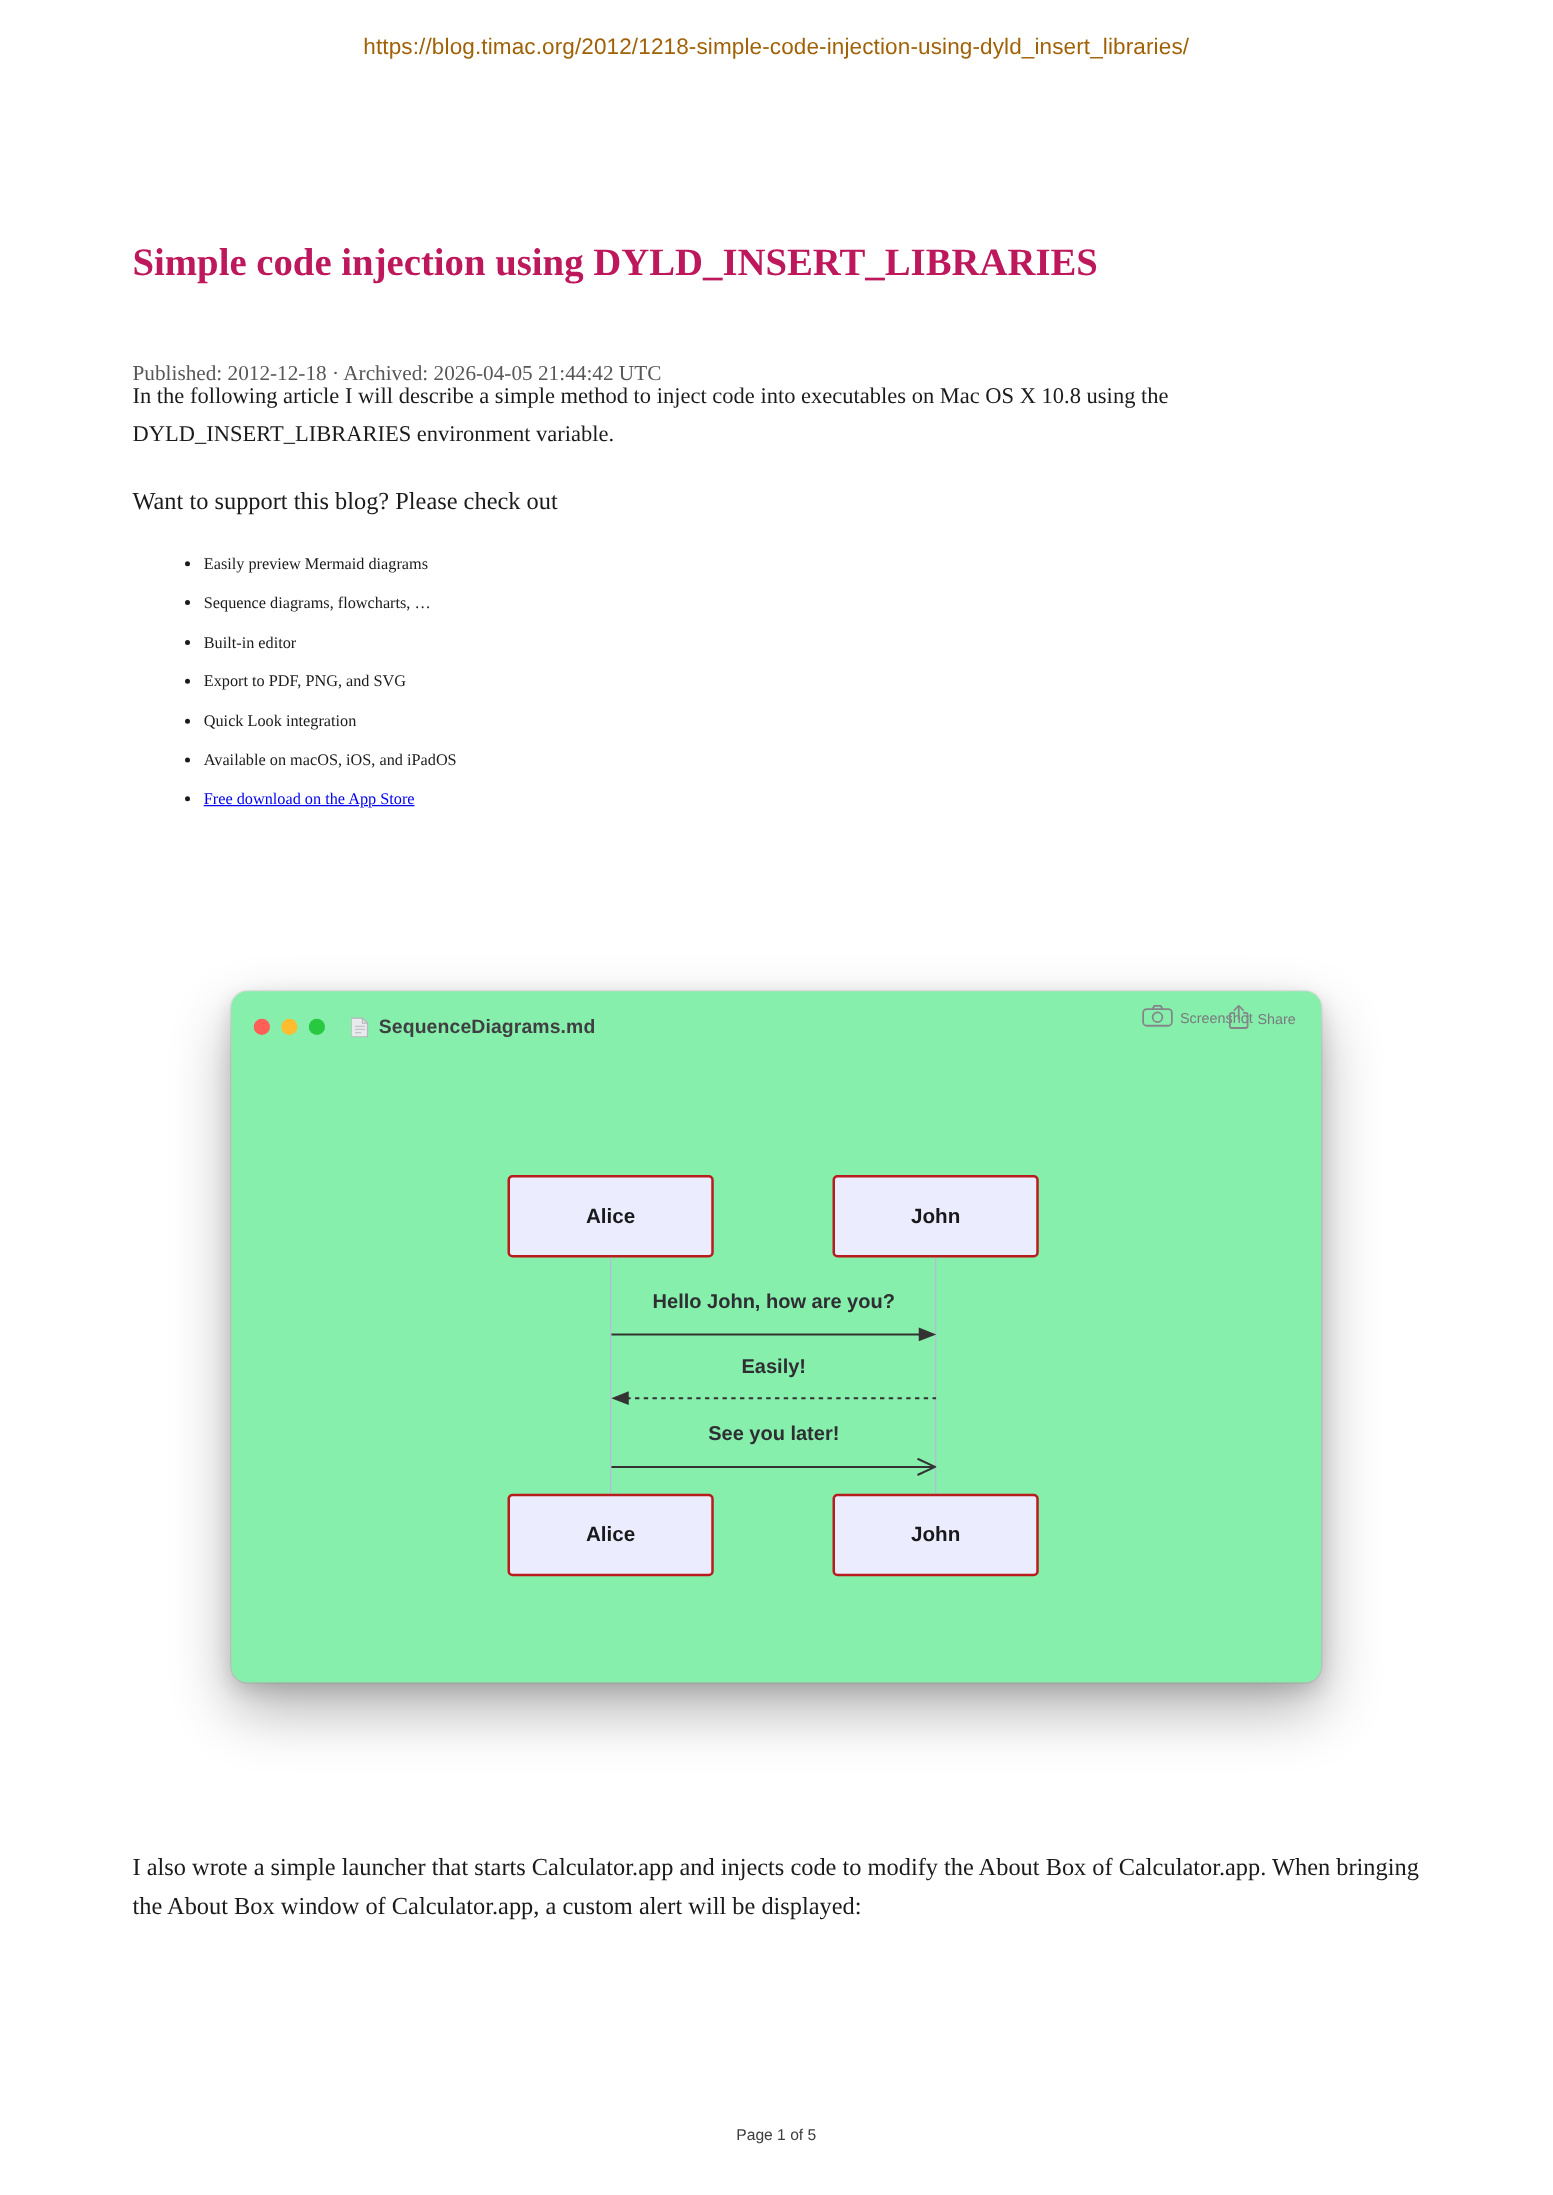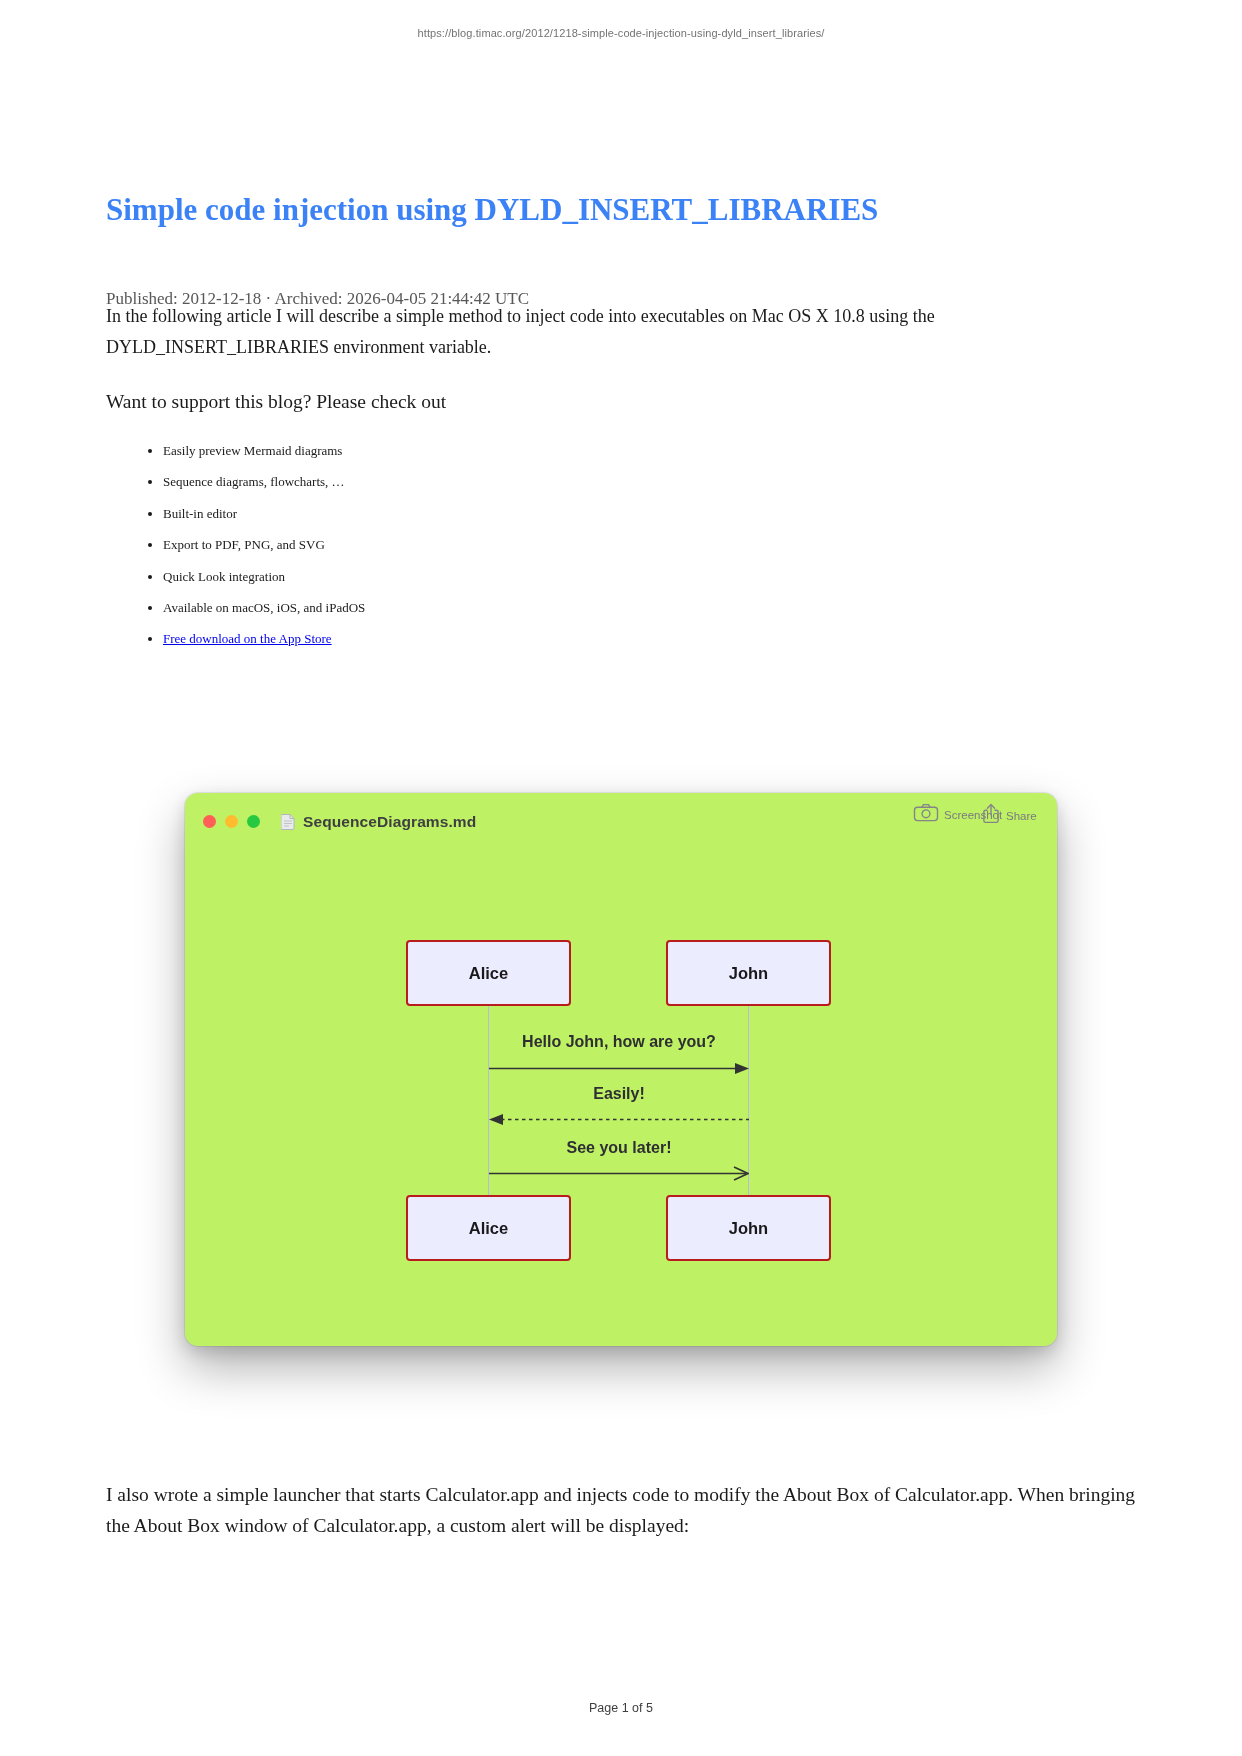--- a/index.html
+++ b/index.html
@@ -12,34 +12,34 @@
     overflow: hidden;
   }
 
   .abs { position: absolute; }
 
   
   #page-url {
     top: 27px; left: 0; width: 100%;
     text-align: center;
     font-family: "Liberation Sans", sans-serif;
-    font-size: 11px; color: #737373;
+    font-size: 18px; color: #a16207;
     letter-spacing: 0.1px;
   }
   #page-footer {
     top: 1701px; left: 0; width: 100%;
     text-align: center;
     font-family: "Liberation Sans", sans-serif;
     font-size: 12.5px; color: #3e3e3e;
   }
 
   
   #article-title {
     top: 193px; left: 106px; right: 106px;
-    font-size: 31px; font-weight: 700; color: #3b82f6;
+    font-size: 31px; font-weight: 700; color: #be185d;
     line-height: 1.1;
   }
   #article-meta {
     top: 257px; left: 106px; right: 106px;
     font-size: 17px; color: #575757; margin-top: 32px;
   }
   #article-intro {
     top: 301px; left: 106px; width: 1034px;
     font-size: 18px; line-height: 31px; color: #1b1b1b;
   }
@@ -66,21 +66,21 @@
   }
   #article-outro {
     top: 1479px; left: 106px; width: 1034px;
     font-size: 19.5px; line-height: 31px;
   }
 
   
   #app-window {
     top: 793px; left: 185px;
     width: 872px; height: 553px;
-    background: #bef264;
+    background: #86efac;
     border-radius: 13px;
     box-shadow: 0 22px 48px rgba(0,0,0,0.30),
                 0 6px 16px rgba(0,0,0,0.14),
                 0 0 0 1px rgba(0,0,0,0.07);
     font-family: "Liberation Sans", sans-serif;
   }
   .traffic-light {
     position: absolute; top: 22px;
     width: 13px; height: 13px; border-radius: 50%;
     cursor: default;

